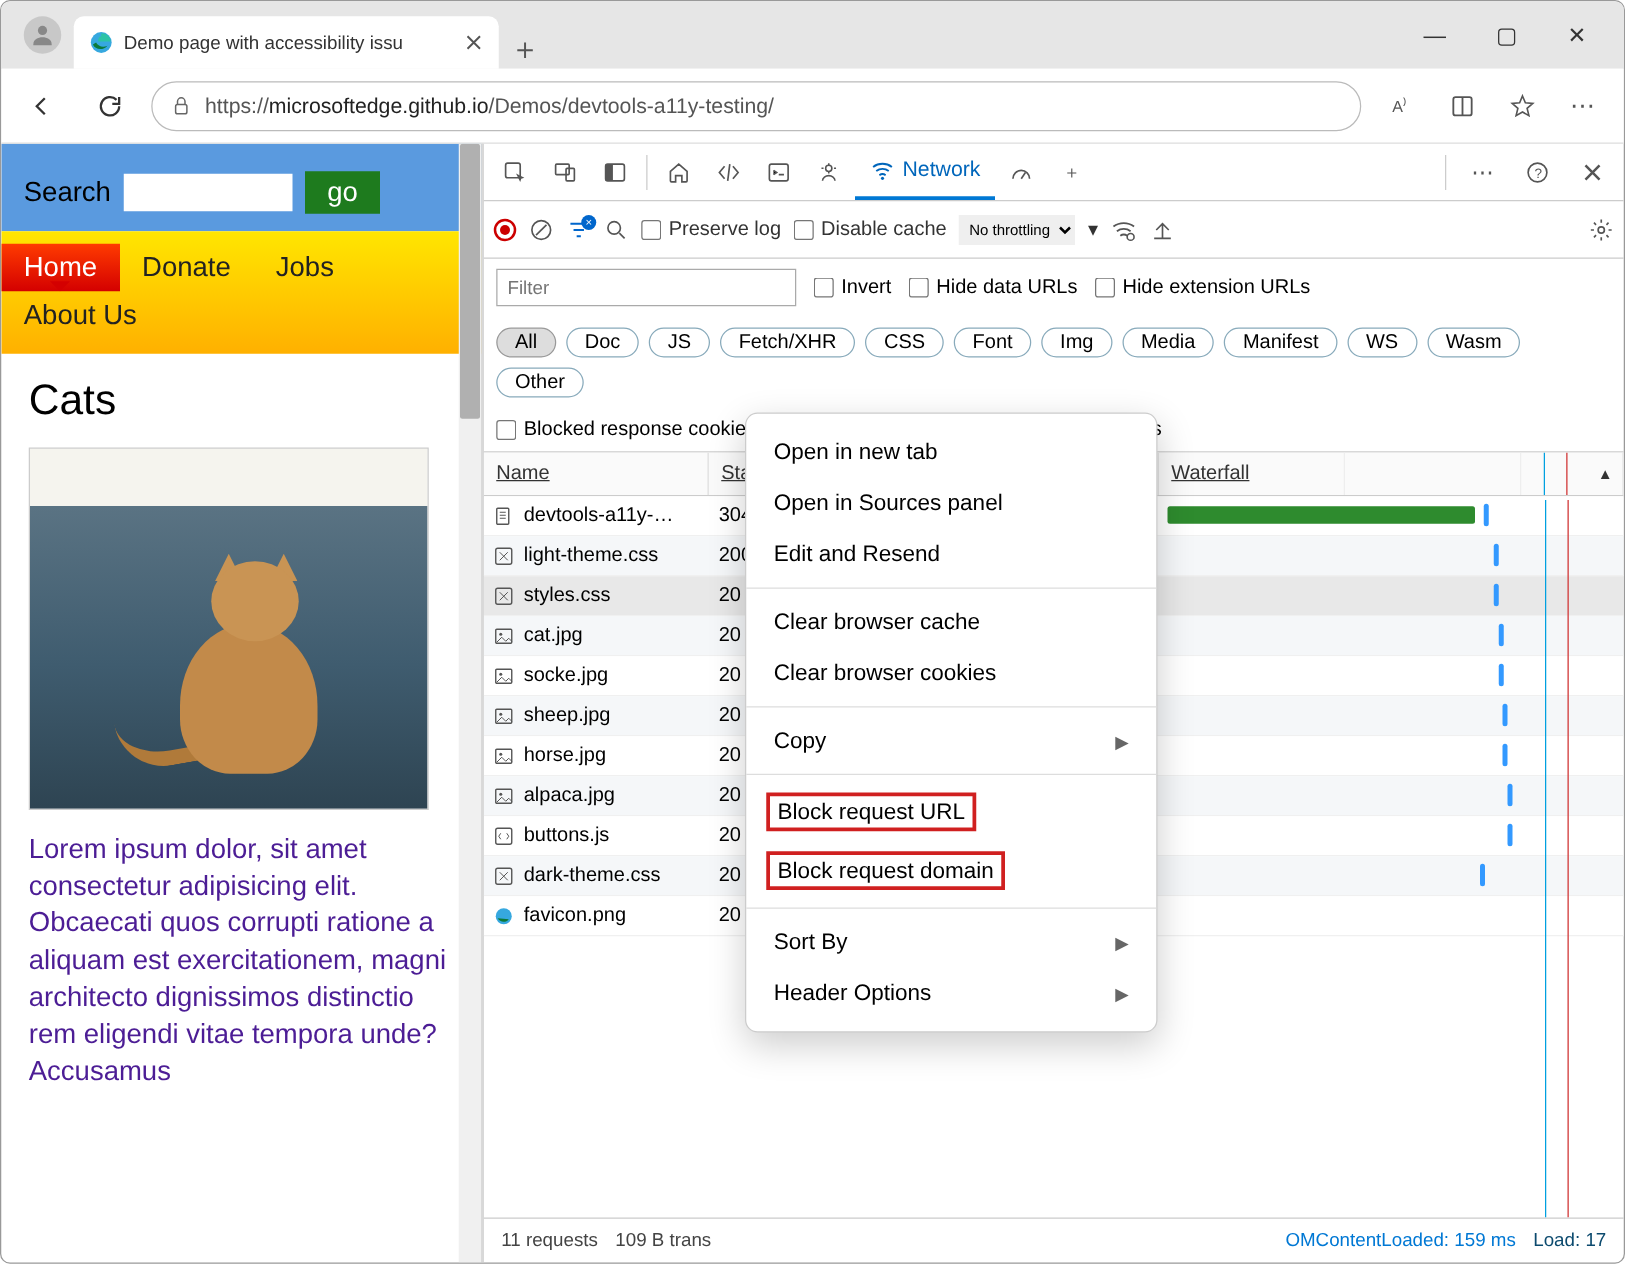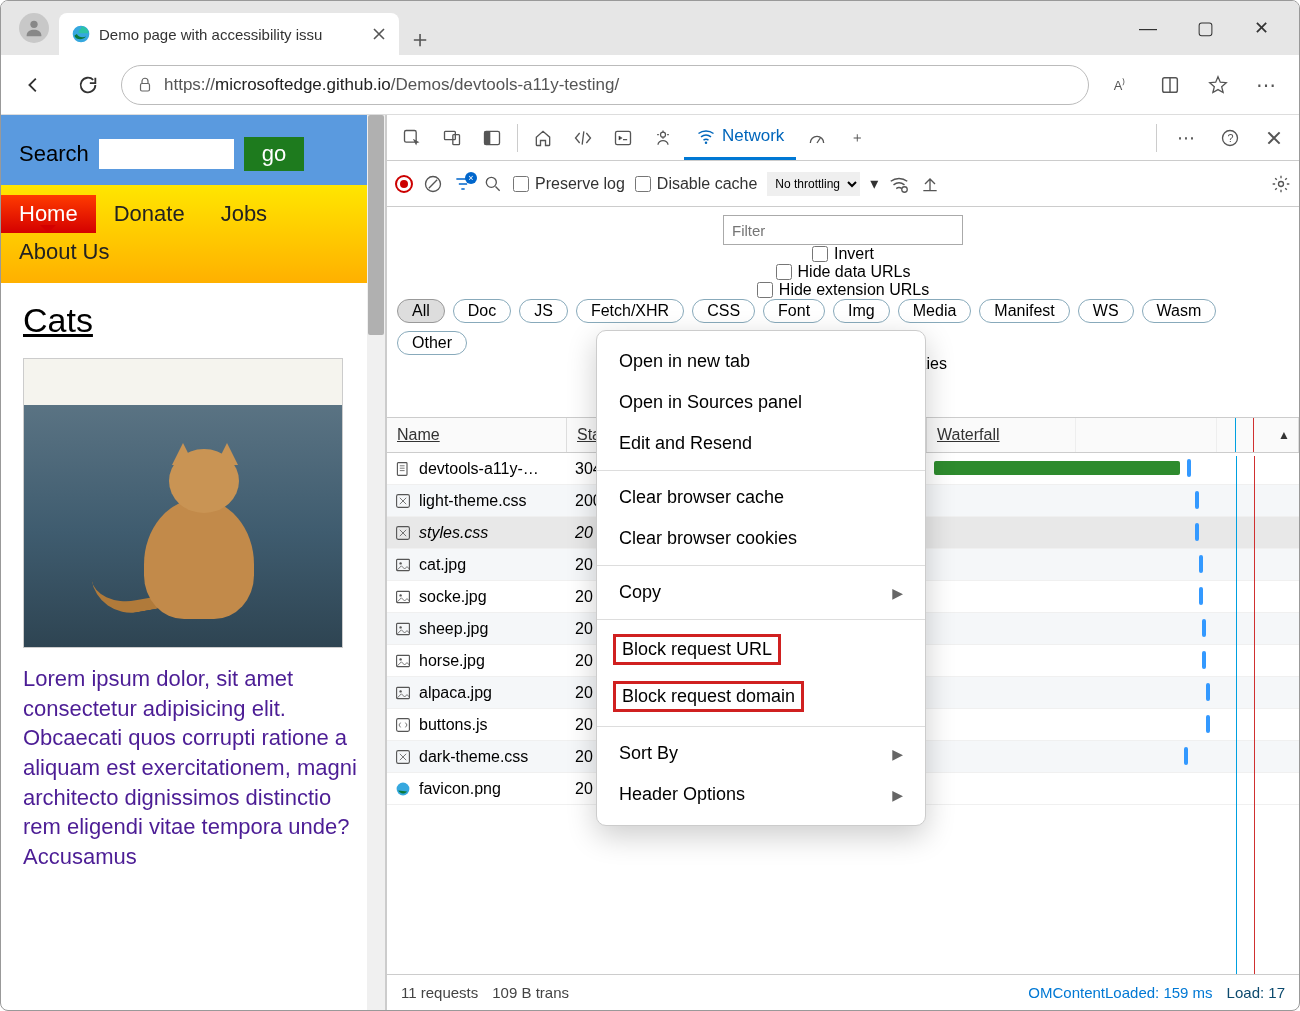--- a/index.html
+++ b/index.html
@@ -37,21 +37,21 @@
 .search-row label { font-size: 22px; }
 .search-row input { width: 135px; height: 30px; border: none; }
 .search-row button { background: #1e7b1e; color: #fff; border: none; padding: 4px 18px; font-size: 22px; }
 
 .nav { background: linear-gradient(#ffe600, #ffb000); padding: 10px 0 12px; display: flex; flex-wrap: wrap; }
 .nav a { display: inline-block; padding: 6px 18px; font-size: 22px; color: #222; text-decoration: none; }
 .nav a.active { background: linear-gradient(#ff3b00, #d40000); color: #fff; position: relative; }
 .nav a.active::after { content: ""; position: absolute; bottom: -8px; left: 50%; transform: translateX(-50%); border: 8px solid transparent; border-top-color: #d40000; }
 
 .content { padding: 18px 22px 0; }
-.content h2 { font-size: 34px; font-weight: 400; margin-bottom: 18px; text-decoration: underline; }
+.content h2 { font-size: 34px; font-weight: 400; margin-bottom: 18px; }
 .cat-img { width: 320px; height: 290px; background: linear-gradient(180deg, #f5f4ee 0%, #f5f4ee 16%, #5a7383 16%, #3f5c6f 60%, #2e4452 100%); border: 1px solid #ccc; position: relative; }
 .cat { position: absolute; left: 90px; top: 80px; width: 170px; height: 180px; }
 .cat-body { position: absolute; bottom: 0; left: 30px; width: 110px; height: 120px; background: #c28a4a; border-radius: 55% 55% 40% 40% / 60% 60% 40% 40%; }
 .cat-head { position: absolute; top: 10px; left: 55px; width: 70px; height: 64px; background: #c99454; border-radius: 50%; }
 .cat-ear { position: absolute; width: 22px; height: 22px; background: #c99454; }
 .cat-ear.l { top: 4px; left: 58px; clip-path: polygon(0 100%, 50% 0, 100% 100%); }
 .cat-ear.r { top: 4px; left: 102px; clip-path: polygon(0 100%, 50% 0, 100% 100%); }
 .cat-tail { position: absolute; bottom: 10px; left: -20px; width: 120px; height: 40px; border-bottom: 12px solid #b07a3a; border-radius: 0 0 0 100px; transform: rotate(-10deg); }
 .content p { font-size: 22px; line-height: 1.35; margin-top: 16px; color: #4c1d95; }
 
@@ -66,21 +66,21 @@
 
 .dt-toolbar { height: 46px; display: flex; align-items: center; border-bottom: 1px solid #ccc; padding: 0 8px; gap: 10px; font-size: 16px; color: #333; }
 .dt-toolbar .rec { width: 18px; height: 18px; border: 2px solid #c00; border-radius: 50%; display: flex; align-items: center; justify-content: center; }
 .dt-toolbar .rec::after { content: ""; width: 8px; height: 8px; background: #c00; border-radius: 50%; }
 .dt-toolbar .chk { display: flex; align-items: center; gap: 6px; }
 .dt-toolbar .chk input { width: 16px; height: 16px; }
 .dt-toolbar select { border: none; font-size: 12px; padding: 4px; }
 .dt-toolbar .filtic { position: relative; }
 .dt-toolbar .filtic .dot { position: absolute; top: -2px; right: -4px; width: 12px; height: 12px; background: #0066cc; border-radius: 50%; display: flex; align-items: center; justify-content: center; color: #fff; font-size: 9px; }
 
-.dt-filters { border-bottom: 1px solid #ccc; padding: 8px 10px; display: flex; flex-wrap: wrap; align-items: center; gap: 0 14px; font-size: 16px; flex-direction: column; }
+.dt-filters { border-bottom: 1px solid #ccc; padding: 8px 10px; display: flex; flex-wrap: wrap; align-items: center; gap: 17px 14px; font-size: 16px; }
 .dt-filters input.filter { width: 240px; height: 30px; border: 1px solid #aaa; padding: 0 8px; font-size: 15px; color: #888; }
 .dt-filters .chk { display: flex; align-items: center; gap: 6px; }
 .dt-filters .chk input { width: 16px; height: 16px; }
 .pill-row { width: 100%; display: flex; flex-wrap: wrap; gap: 8px; }
 .pill { border: 1px solid #8ab; background: #fff; border-radius: 14px; padding: 2px 14px; font-size: 16px; }
 .pill.active { background: #ddd; border-color: #999; }
 
 .grid-wrap { flex: 1; position: relative; overflow: hidden; }
 .net-head { display: flex; border-bottom: 1px solid #ccc; background: #fafafa; font-size: 16px; color: #333; text-decoration: underline; }
 .net-head .col { padding: 8px 10px; border-right: 1px solid #ddd; }
@@ -90,21 +90,21 @@
 .c-init { width: 92px; }
 .c-size { width: 52px; }
 .c-time { width: 52px; }
 .c-ful { width: 52px; }
 .c-wtf { flex: 1; position: relative; }
 .sort-ind { position: absolute; right: 8px; top: 10px; font-size: 12px; }
 
 .net-body .row { display: flex; height: 32px; align-items: center; border-bottom: 1px solid #f0f0f0; font-size: 16px; }
 .net-body .row:nth-child(odd) { background: #fff; }
 .net-body .row:nth-child(even) { background: #f5f7f9; }
-.net-body .row.sel { background: #e8e8e8; font-style: italic; }
+.net-body .row.sel { background: #e8e8e8; }
 .net-body .cell { padding: 0 8px; white-space: nowrap; overflow: hidden; text-overflow: ellipsis; }
 .net-body .cell.c-name { display: flex; align-items: center; gap: 8px; }
 .net-body .fi { width: 16px; height: 16px; flex: 0 0 16px; }
 .net-body .link { color: #0066cc; text-decoration: underline; }
 .c-init.oth { color: #888; font-style: italic; }
 
 .wf-cell { flex: 1; position: relative; height: 100%; }
 .wf-bar { position: absolute; top: 8px; height: 14px; border-radius: 2px; }
 .wf-tick { position: absolute; top: 6px; width: 4px; height: 18px; border-radius: 2px; }
 .wf-gridlines { position: absolute; inset: 0; pointer-events: none; }

